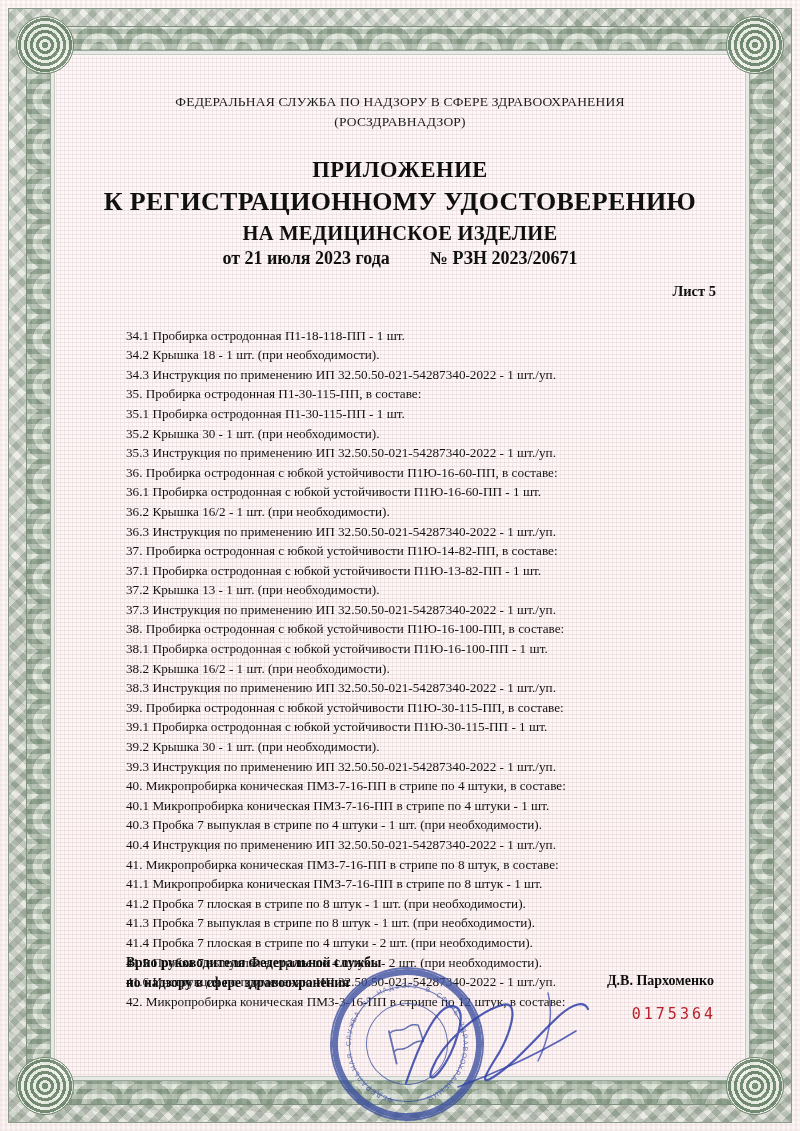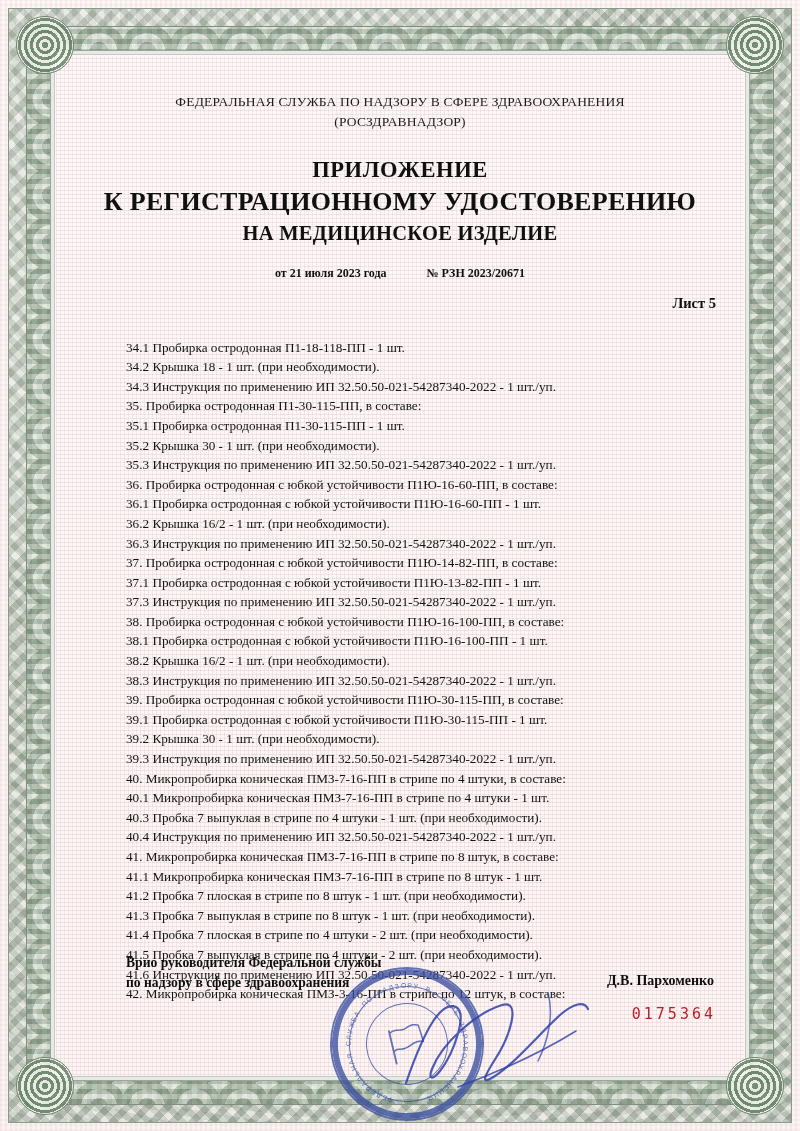--- a/index.html
+++ b/index.html
@@ -135,23 +135,22 @@
     line-height: 1.34;
   }
   .title .t1 { font-size: 22.5px; letter-spacing: .6px; }
   .title .t2 { font-size: 26px; letter-spacing: .3px; }
   .title .t3 { font-size: 20.5px; letter-spacing: .3px; }
 
   .regline {
     display: flex;
     justify-content: center;
     gap: 40px;
-    margin-top: 18px;
     font-weight: bold;
-    font-size: 12px;
+    font-size: 18px;
     color: #101010;
   }
 
   .sheet {
     text-align: right;
     font-weight: bold;
     font-size: 14.5px;
     margin-top: 14px;
     padding-right: 14px;
     color: #101010;
@@ -301,20 +300,21 @@
       <div class="item">35. Пробирка остродонная П1-30-115-ПП, в составе:</div>
       <div class="item">35.1 Пробирка остродонная П1-30-115-ПП - 1 шт.</div>
       <div class="item">35.2 Крышка 30 - 1 шт. (при необходимости).</div>
       <div class="item">35.3 Инструкция по применению ИП 32.50.50-021-54287340-2022 - 1 шт./уп.</div>
       <div class="item">36. Пробирка остродонная с юбкой устойчивости П1Ю-16-60-ПП, в составе:</div>
       <div class="item">36.1 Пробирка остродонная с юбкой устойчивости П1Ю-16-60-ПП - 1 шт.</div>
       <div class="item">36.2 Крышка 16/2 - 1 шт. (при необходимости).</div>
       <div class="item">36.3 Инструкция по применению ИП 32.50.50-021-54287340-2022 - 1 шт./уп.</div>
       <div class="item">37. Пробирка остродонная с юбкой устойчивости П1Ю-14-82-ПП, в составе:</div>
       <div class="item">37.1 Пробирка остродонная с юбкой устойчивости П1Ю-13-82-ПП - 1 шт.</div>
+      <div class="item">37.2 Крышка 13 - 1 шт. (при необходимости).</div>
       <div class="item">37.3 Инструкция по применению ИП 32.50.50-021-54287340-2022 - 1 шт./уп.</div>
       <div class="item">38. Пробирка остродонная с юбкой устойчивости П1Ю-16-100-ПП, в составе:</div>
       <div class="item">38.1 Пробирка остродонная с юбкой устойчивости П1Ю-16-100-ПП - 1 шт.</div>
       <div class="item">38.2 Крышка 16/2 - 1 шт. (при необходимости).</div>
       <div class="item">38.3 Инструкция по применению ИП 32.50.50-021-54287340-2022 - 1 шт./уп.</div>
       <div class="item">39. Пробирка остродонная с юбкой устойчивости П1Ю-30-115-ПП, в составе:</div>
       <div class="item">39.1 Пробирка остродонная с юбкой устойчивости П1Ю-30-115-ПП - 1 шт.</div>
       <div class="item">39.2 Крышка 30 - 1 шт. (при необходимости).</div>
       <div class="item">39.3 Инструкция по применению ИП 32.50.50-021-54287340-2022 - 1 шт./уп.</div>
       <div class="item">40. Микропробирка коническая ПМЗ-7-16-ПП в стрипе по 4 штуки, в составе:</div>

